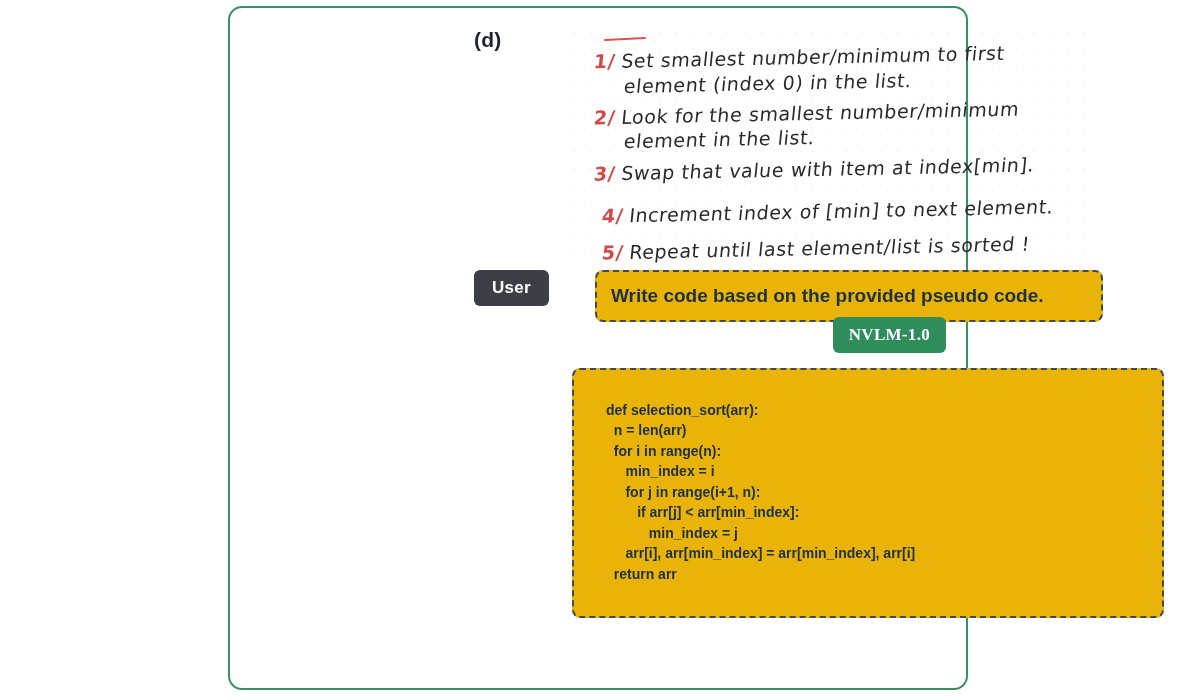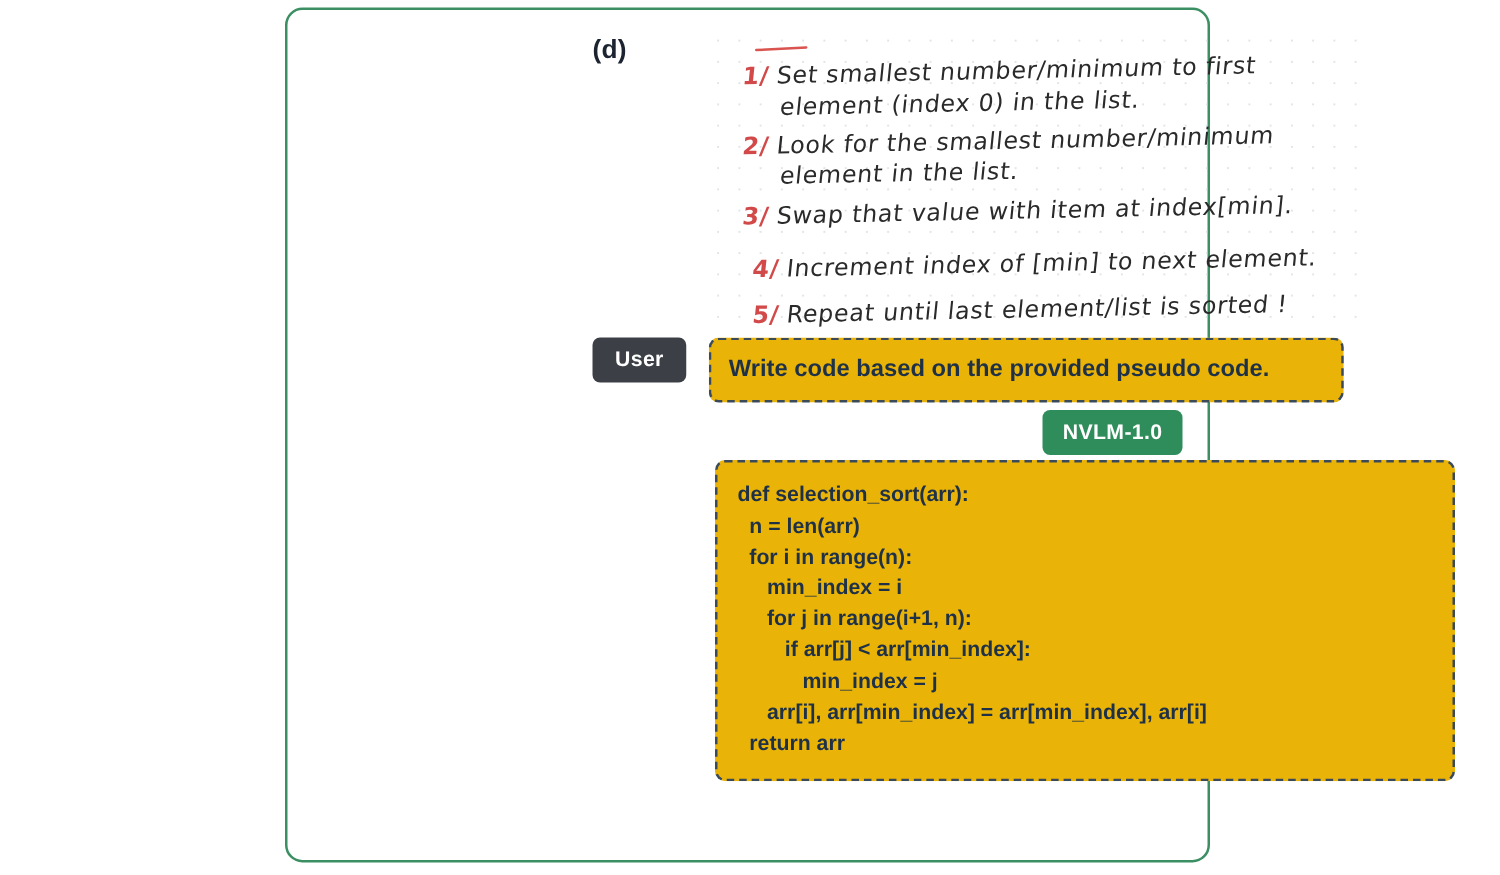--- a/index.html
+++ b/index.html
@@ -132,47 +132,49 @@
     font-weight: 700;
     font-size: 19px;
     line-height: 1.45;
     box-sizing: border-box;
   }
 
   #user-row {
     left: 244px;
     top: 262px;
     width: 690px;
+    gap: 28px;
   }
 
   #user-bubble {
     margin-left: 18px;
     width: 508px;
   }
 
   #model-badge-wrap {
     position: absolute;
     right: 20px;
-    top: 320px;
+    top: 309px;
     text-align: right;
+    font-family: Liberation Serif, serif;
   }
 
   #model-bubble {
     position: absolute;
     left: 342px;
     top: 360px;
     width: 592px;
     padding: 14px 16px 16px 16px;
   }
 
   .code-block {
-    margin: 0;
+    margin: 16px;
     font-family: "Liberation Sans", sans-serif;
     font-weight: 700;
-    font-size: 17px;
+    font-size: 14px;
     line-height: 1.46;
     color: #1e3146;
     white-space: pre-wrap;
   }
 
   .answer-intro {
     font-weight: 700;
     font-size: 19px;
     line-height: 1.46;
     color: #1e3146;

